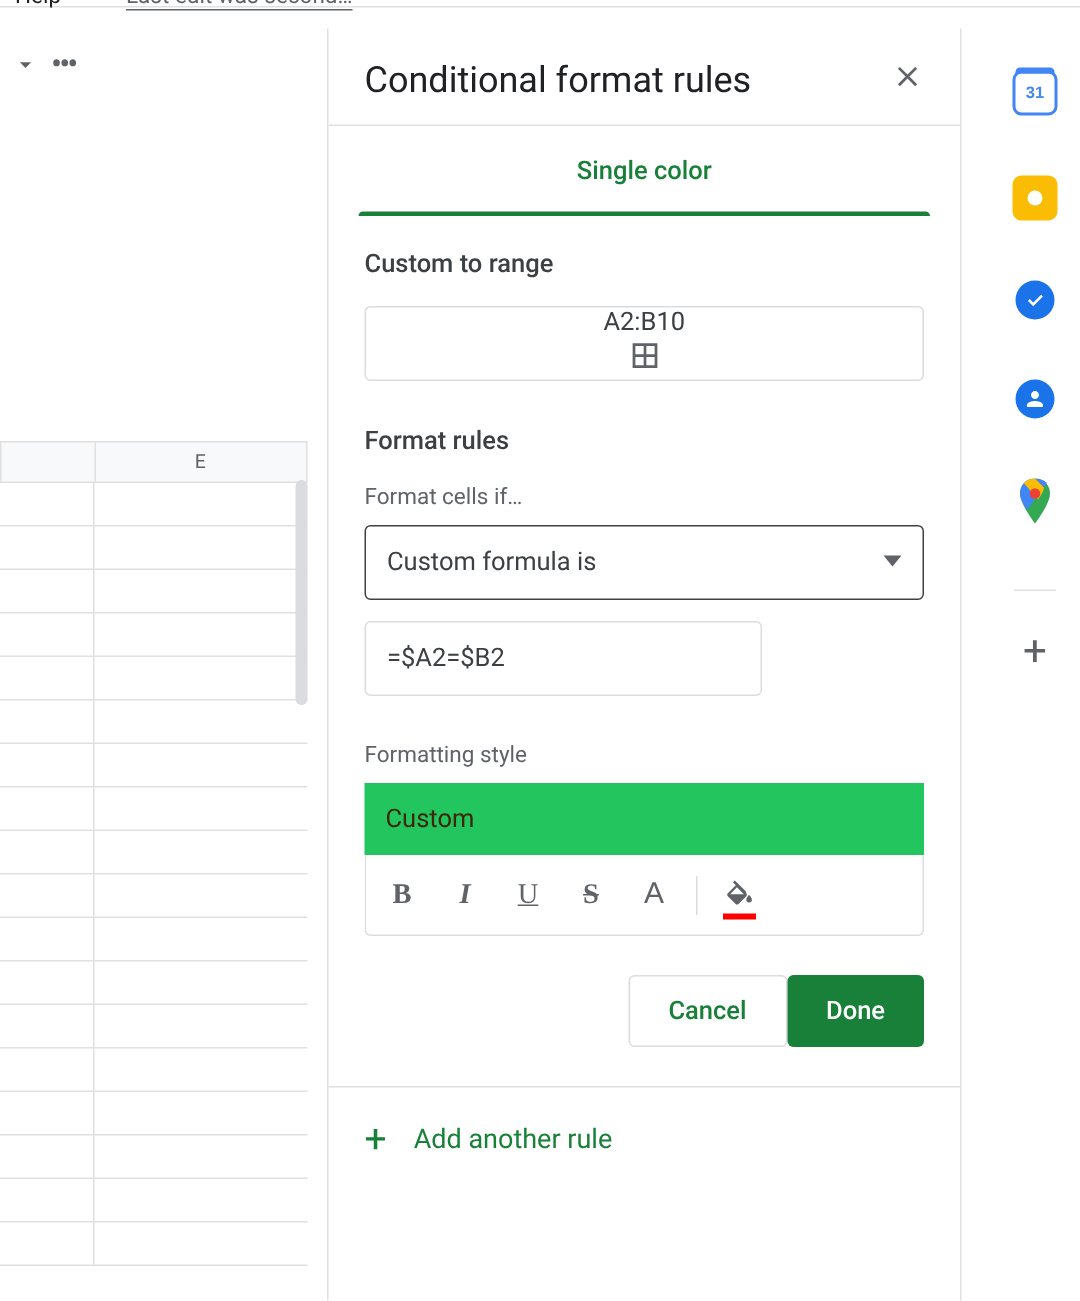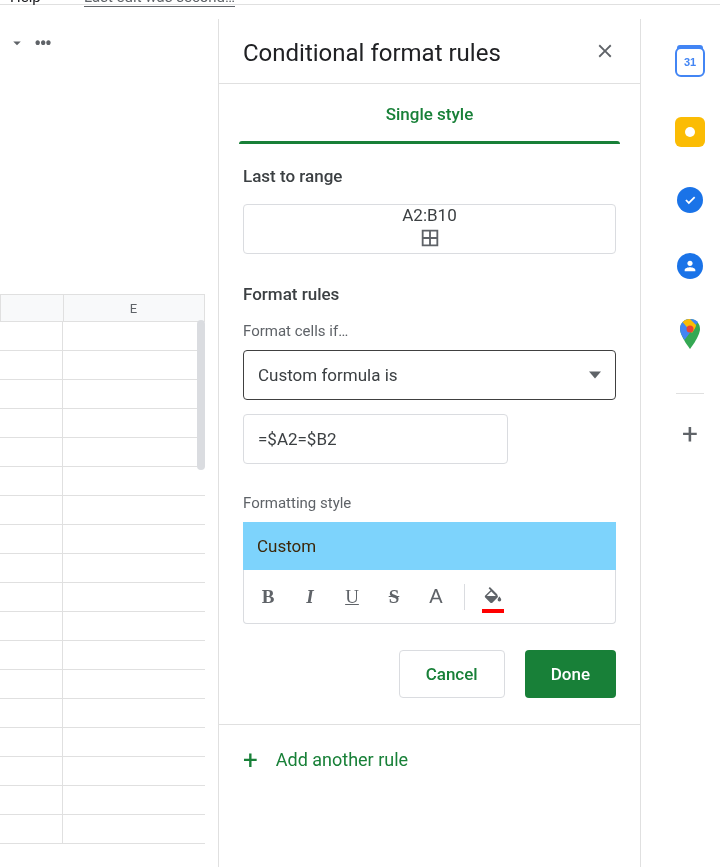--- a/index.html
+++ b/index.html
@@ -45,34 +45,34 @@
   .input-row { border:1px solid #dadce0; border-radius:4px; height:50px; display:flex; align-items:center; padding:0 14px; font-size:17px; color:#3c4043; margin-bottom:30px;flex-direction:column; }
   .input-row .grow{flex:1;}
   .grid-icon svg{ width:22px; height:22px; fill:#5f6368; }
 
   .sub-label { font-size:15px; color:#5f6368; margin-bottom:10px; }
   .select { border:1px solid #404040; border-radius:4px; height:50px; display:flex; align-items:center; padding:0 14px; font-size:17px; color:#3c4043; margin-bottom:14px; }
   .select .grow{flex:1;}
   .select .caret svg{width:12px;height:12px;fill:#5f6368;}
   .formula { border:1px solid #dadce0; border-radius:4px; height:50px; display:flex; align-items:center; padding:0 14px; font-size:17px; color:#3c4043; width:265px; margin-bottom:30px;}
 
-  .style-preview { background:#7dd3fc; color:#3c270a; height:48px; display:flex; align-items:center; padding:0 14px; font-size:17px; }
+  .style-preview { background:#22c55e; color:#3c270a; height:48px; display:flex; align-items:center; padding:0 14px; font-size:17px; }
   .style-toolbar { border:1px solid #dadce0; border-top:none; border-radius:0 0 4px 4px; height:54px; display:flex; align-items:center; padding:0 4px; gap:2px; margin-bottom:26px; }
   .tb-btn { width:40px; height:40px; display:flex; align-items:center; justify-content:center; color:#5f6368; cursor:pointer; font-family:"Times New Roman",serif; }
   .tb-btn.bold { font-weight:700; font-size:19px; }
   .tb-btn.italic { font-style:italic; font-size:19px; font-weight:700;}
   .tb-btn.underline { text-decoration:underline; font-size:19px; font-weight:500;}
   .tb-btn.strike { text-decoration:line-through; font-size:19px; font-weight:700;}
   .tb-btn.tc { font-size:20px; font-family:Arial; }
   .tb-sep { width:1px; height:26px; background:#dadce0; margin:0 6px; }
   .fill-btn { position:relative; width:40px; height:40px; display:flex; align-items:center; justify-content:center; cursor:pointer; }
   .fill-btn svg { width:22px; height:22px; fill:#5f6368; }
   .fill-btn .bar { position:absolute; bottom:4px; left:9px; right:9px; height:4px; background:#ff0000; }
 
-  .buttons { display:flex; gap:20px; justify-content:flex-end; margin-bottom:26px; }
+  .buttons { display:flex; justify-content:flex-end; margin-bottom:26px; }
   .btn { height:48px; padding:0 26px; border-radius:4px; font-size:17px; display:flex; align-items:center; justify-content:center; cursor:pointer; }
   .btn-outline { border:1px solid #dadce0; color:#188038; font-weight:500; }
   .btn-primary { background:#188038; color:#fff; font-weight:500; }
 
   .add-rule { border-top:1px solid #e0e0e0; padding:24px; display:flex; align-items:center; gap:18px; color:#188038; font-size:18px; cursor:pointer; }
   .add-rule .plus { font-size:26px; line-height:0; font-weight:400; }
 
   
   .rail { position:absolute; right:0; top:19px; width:60px; bottom:0; display:flex; flex-direction:column; align-items:center; gap:40px; padding-top:28px; }
   .rail .chip { width:30px; height:30px; border-radius:6px; display:flex; align-items:center; justify-content:center; font-family:Arial; }
@@ -199,25 +199,25 @@
     <h1>Conditional format rules</h1>
     <span class="close">
       <svg viewBox="0 0 24 24">
           <path d="M19 6.41 17.59 5 12 10.59 6.41 5 5 6.41 10.59 12 5 17.59 6.41 19 12 13.41 17.59 19 19 17.59 13.41 12z"></path>
         </svg>
     </span>
   </div>
   <div class="panel-divider"></div>
 
   <div class="tabs">
-    <div class="tab active">Single style</div>
+    <div class="tab active">Single color</div>
   </div>
 
   <div class="body">
-    <p class="section-title">Last to range</p>
+    <p class="section-title">Custom to range</p>
     <div class="input-row">
       <span class="grow">A2:B10</span>
       <span class="grid-icon">
         <svg viewBox="0 0 24 24">
             <path d="M3 3h18v18H3V3zm2 2v6h6V5H5zm8 0v6h6V5h-6zM5 13v6h6v-6H5zm8 0v6h6v-6h-6z"></path>
           </svg>
       </span>
     </div>
 
     <p class="section-title">Format rules</p>

